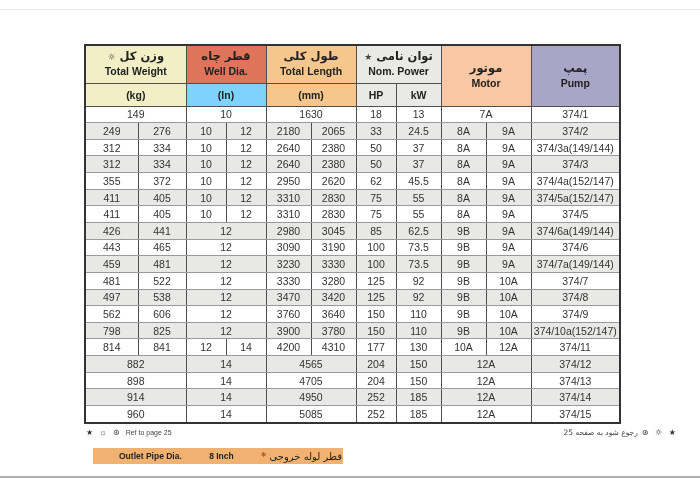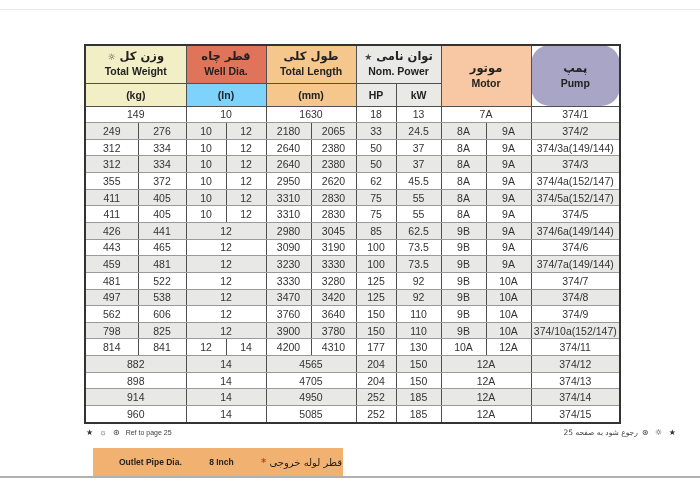--- a/index.html
+++ b/index.html
@@ -42,32 +42,32 @@
   .u-weight { background: #f2eec6; }
   .h-well   { background: #e0745a; border-bottom: 1px solid #e0745a; }
   .u-well   { background: #7dd3fc; }
   .h-length { background: #f5c78c; border-bottom: 1px solid #f5c78c; }
   .u-length { background: #f5c78c; }
   .h-power  { background: #e9e9e5; border-bottom: 1px solid #666; }
   .th-hp, .th-kw { background: #e9e9e5; margin-top: 43px; }
   .th-hp { border-right: 1px solid #9a9a9a; }
   .th-kw { border-left: 1px solid #9a9a9a; }
   .h-motor  { background: #f7c8a3; }
-  .h-pump   { background: #a9a5c6; border-radius: 19px; }
+  .h-pump   { background: #a9a5c6; }
 
   .footnote {
     position: absolute; top: 428px; font-size: 7px; color: #444;
     display: flex; align-items: center; gap: 4px;
   }
   .footnote .syms { font-size: 8px; letter-spacing: 2px; color: #333; }
   .footnote-left { left: 86px; }
   .footnote-right { right: 22px; direction: rtl; font-family: "DejaVu Sans", sans-serif; font-size: 7.5px; }
 
   .bar {
-    position: absolute; top: 448px; height: 28px; width: 250px;
+    position: absolute; top: 448px; height: 16px; width: 250px;
     display: flex; align-items: center; justify-content: space-between;
   }
   .bar-outlet { left: 93px; background: #f1b271; }
   .bar-valve  { left: 371px; background: #b9bcd8; }
   .bar .b-en { font-size: 8.5px; font-weight: bold; color: #222; padding-left: 26px; }
   .bar .b-size { font-size: 8.5px; font-weight: bold; color: #222; }
   .bar .b-fa { font-family: "DejaVu Sans", sans-serif; font-size: 10px; color: #222; padding-right: 1px; direction: rtl; }
   .bar .b-fa .note-mark { color: #b5501e; font-weight: bold; }
 </style>
 </head>

